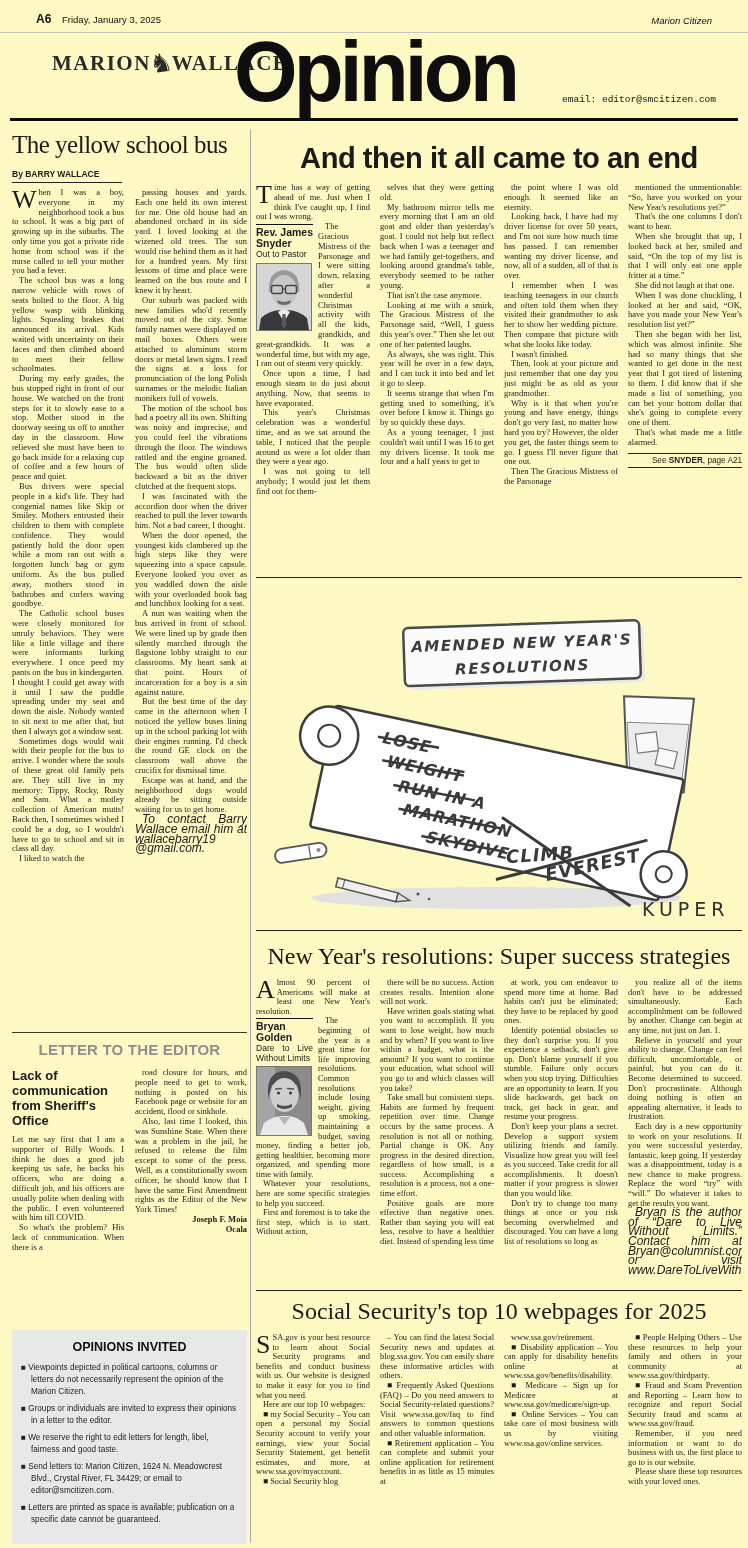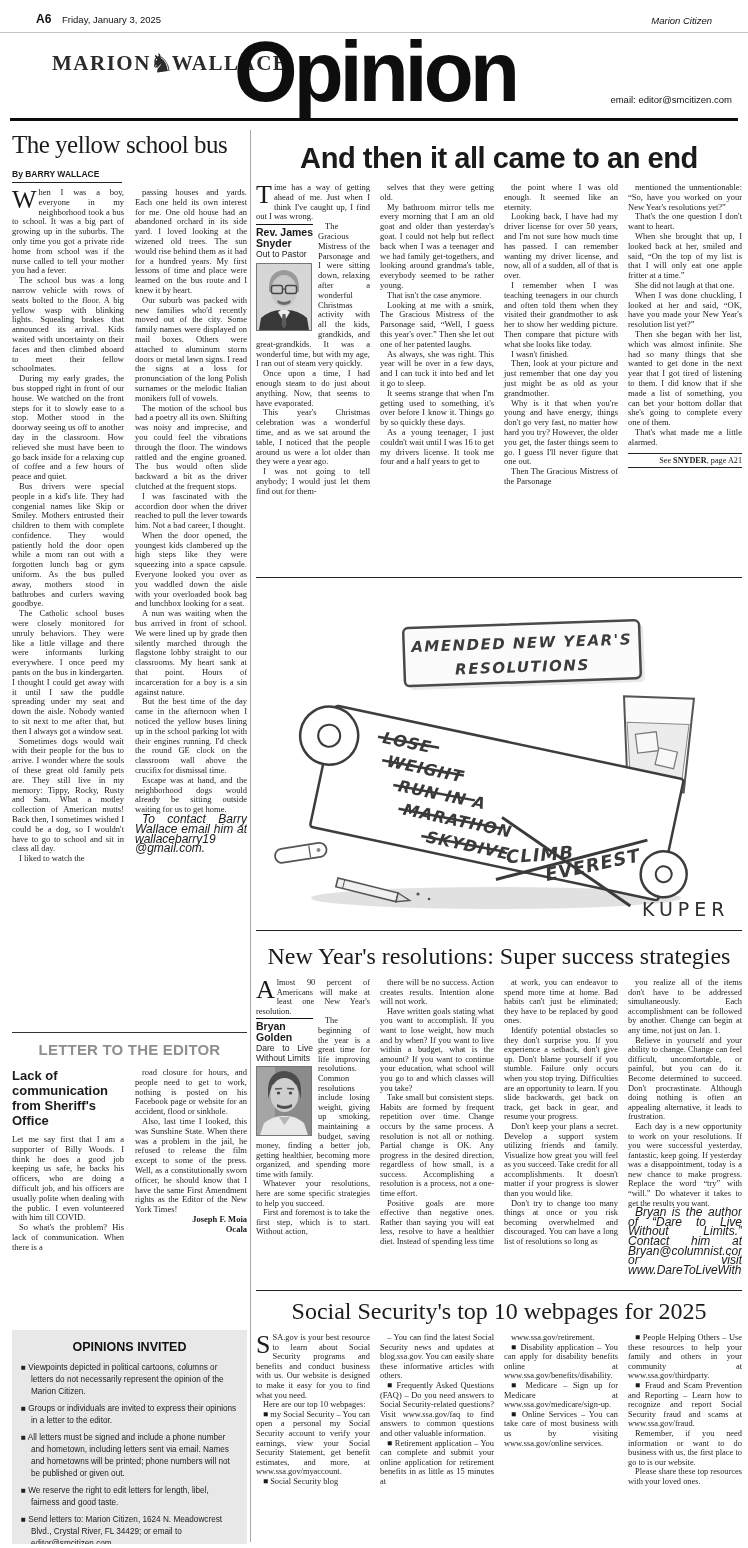--- a/index.html
+++ b/index.html
@@ -1,32 +1,32 @@
 <!DOCTYPE html>
 <html><head>
 <meta charset="utf-8">
 <style>
   html,body{margin:0;padding:0;background:#888;}
-  .page{position:relative;width:748px;height:1548px;background:#ffffff;overflow:hidden;
+  .page{position:relative;width:748px;height:1548px;background:#fef9c3;overflow:hidden;
         font-family:"Liberation Serif",serif;color:#1b1b1b;}
   
   .topbar{position:absolute;top:12px;left:36px;right:36px;height:18px;
           font-family:"Liberation Sans",sans-serif;font-size:9.5px;color:#111;}
   .topbar .pg{font-weight:bold;font-size:12px;margin-right:8px;}
   .topbar .rightname{position:absolute;right:0;top:3px;font-style:italic;}
   .hairline{position:absolute;top:32px;left:0;width:748px;height:1px;background:#c4c4c4;}
   
   .logo{position:absolute;left:52px;top:46px;font-family:"Liberation Serif",serif;
         font-weight:bold;font-size:21px;letter-spacing:1.5px;color:#2b2b2b;white-space:nowrap;}
   .logo .horse{display:inline-block;font-family:"DejaVu Sans",sans-serif;font-size:26px;
         transform:rotate(-8deg) translateY(2px);margin:0 -2px;}
   .opinion-title{position:absolute;left:140px;top:28px;width:470px;text-align:center;
         font-family:"Liberation Sans",sans-serif;font-weight:bold;font-size:86px;line-height:86px;
         letter-spacing:-4px;color:#0e0e0e;transform:scaleX(.95);}
-  .email-line{position:absolute;right:16px;top:94px;font-family:Liberation Sans, sans-serif;
+  .email-line{position:absolute;right:32px;top:94px;font-family:Liberation Mono, monospace;
         font-size:9.5px;color:#111;}
   .thickrule{position:absolute;top:118px;left:10px;width:728px;height:3px;background:#0d0d0d;}
   .divider-v{position:absolute;left:250px;top:130px;width:1px;height:1412px;background:#a8a8a8;}
   
   .cols{display:flex;overflow:hidden;}
   .col{flex:1 1 0;min-width:0;font-size:8.5px;line-height:9.8px;text-align:justify;}
   .col p{margin:0;}
   [data-bind-paras] p{text-indent:7px;}
   [data-bind-paras].lead p:first-child{text-indent:0;}
   .dropcap{float:left;font-size:26px;line-height:21px;padding:1px 2px 0 0;font-weight:400;}
@@ -44,21 +44,21 @@
   #snyder h2{margin:0;text-align:center;font-family:"Liberation Sans",sans-serif;font-weight:bold;
              font-size:30px;line-height:34px;letter-spacing:-.5px;transform:scaleX(.97);}
   #snyder .cols{margin-top:8px;height:388px;gap:10px;}
   #snyder .endrule{border-top:1px solid #222;margin-top:6px;}
   .wrapbox{float:left;width:57px;margin:2px 5px 1px 0;font-family:"Liberation Sans",sans-serif;
            border-top:1.5px solid #111;padding-top:2px;}
   .wrapbox .name{font-weight:bold;font-size:10.5px;line-height:11px;}
   .wrapbox .tag{font-size:8.6px;line-height:9.5px;margin:1px 0 3px;}
   .wrapbox svg{display:block;border:1px solid #777;}
   .jump{margin-top:5px;border-top:1px solid #222;border-bottom:1px solid #222;padding:2px 0;
-        font-family:Liberation Serif, serif;font-size:8.2px;text-align:right;}
+        font-family:Liberation Sans, sans-serif;font-size:8.2px;text-align:right;}
   
   #cartoon{position:absolute;left:256px;top:578px;width:486px;height:352px;border-bottom:1px solid #222;}
   
   #golden{position:absolute;left:256px;top:934px;width:486px;}
   #golden h2{margin:8px 0 8px;text-align:center;font-weight:400;font-size:24px;line-height:28px;}
   #golden .cols{height:338px;gap:10px;}
   #golden .col{font-size:8.4px;line-height:9.6px;}
   
   #letter{position:absolute;left:12px;top:1032px;width:235px;border-top:1px solid #333;}
   #letter h3{margin:8px 0 10px;text-align:center;font-family:"Liberation Sans",sans-serif;
@@ -170,21 +170,21 @@
           <p>Looking back, I have had my driver license for over 50 years, and I'm not sure how much time has passed. I can remember wanting my driver license, and now, all of a sudden, all of that is over.</p>
           <p>I remember when I was teaching teenagers in our church and often told them when they visited their grandmother to ask her to show her wedding picture. Then compare that picture with what she looks like today.</p>
           <p>I wasn't finished.</p>
           <p>Then, look at your picture and just remember that one day you just might be as old as your grandmother.</p>
           <p>Why is it that when you're young and have energy, things don't go very fast, no matter how hard you try? However, the older you get, the faster things seem to go. I guess I'll never figure that one out.</p>
           <p>Then The Gracious Mistress of the Parsonage</p>
         </div>
       <div class="col">
         <div data-bind-paras="snyder_article.col4">
             <p>mentioned the unmentionable: “So, have you worked on your New Year's resolutions yet?”</p>
-            <p>That's the one question I don't want to heart.</p>
+            <p>That's the one columns I don't want to hear.</p>
             <p>When she brought that up, I looked back at her, smiled and said, “On the top of my list is that I will only eat one apple fritter at a time.”</p>
             <p>She did not laugh at that one.</p>
             <p>When I was done chuckling, I looked at her and said, “OK, have you made your New Year's resolution list yet?”</p>
             <p>Then she began with her list, which was almost infinite. She had so many things that she wanted to get done in the next year that I got tired of listening to them. I did know that if she made a list of something, you can bet your bottom dollar that she's going to complete every one of them.</p>
             <p>That's what made me a little alarmed.</p>
           </div>
         <div class="jump"><span data-bind="snyder_article.jump_prefix">See </span><b data-bind="snyder_article.jump_name">SNYDER</b><span data-bind="snyder_article.jump_suffix">, page A21</span></div>
       </div>
     </div>
     <div class="endrule"></div>
@@ -319,21 +319,20 @@
           <p class="bd rt">Ocala</p>
         </div>
     </div>
   </section>
 
   <section id="opinions">
     <h3 data-bind="opinions_invited.heading">OPINIONS INVITED</h3>
     <div data-bind-paras="opinions_invited.bullets">
         <p>■ Viewpoints depicted in political cartoons, columns or letters do not necessarily represent the opinion of the Marion Citizen.</p>
         <p>■ Groups or individuals are invited to express their opinions in a letter to the editor.</p>
-        <p>■ All letters must be signed and include a phone number and hometown, including letters sent via email. Names and hometowns will be printed; phone numbers will not be published or given out.</p>
         <p>■ We reserve the right to edit letters for length, libel, fairness and good taste.</p>
         <p>■ Send letters to: Marion Citizen, 1624 N. Meadowcrest Blvd., Crystal River, FL 34429; or email to editor@smcitizen.com.</p>
         <p>■ Letters are printed as space is available; publication on a specific date cannot be guaranteed.</p>
       </div>
   </section>
 
   <section id="ssa">
     <h2 data-bind="ssa_article.headline">Social Security's top 10 webpages for 2025</h2>
     <div class="cols">
       <div class="col lead" data-bind-paras="ssa_article.col1">

